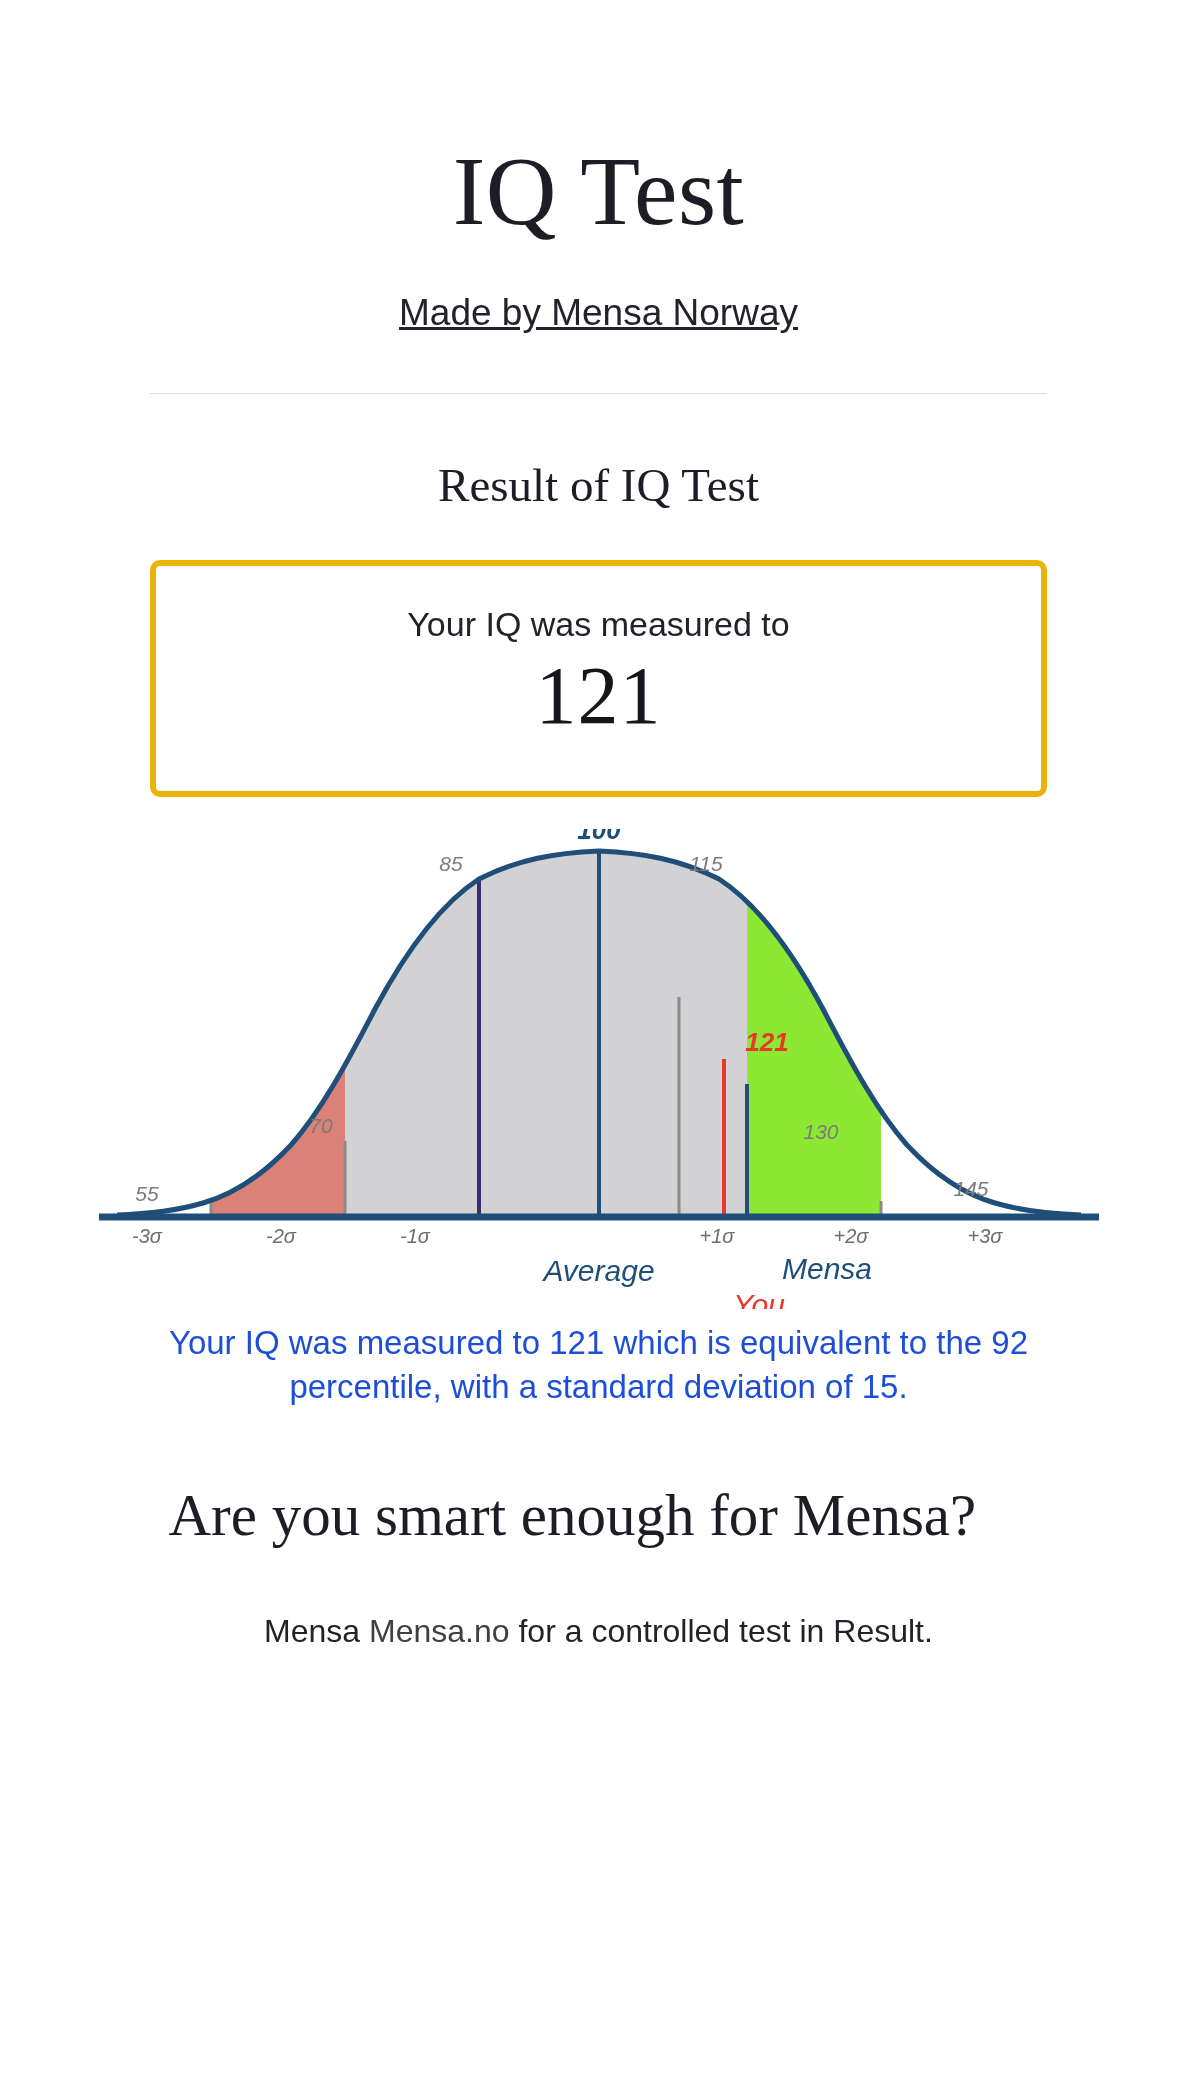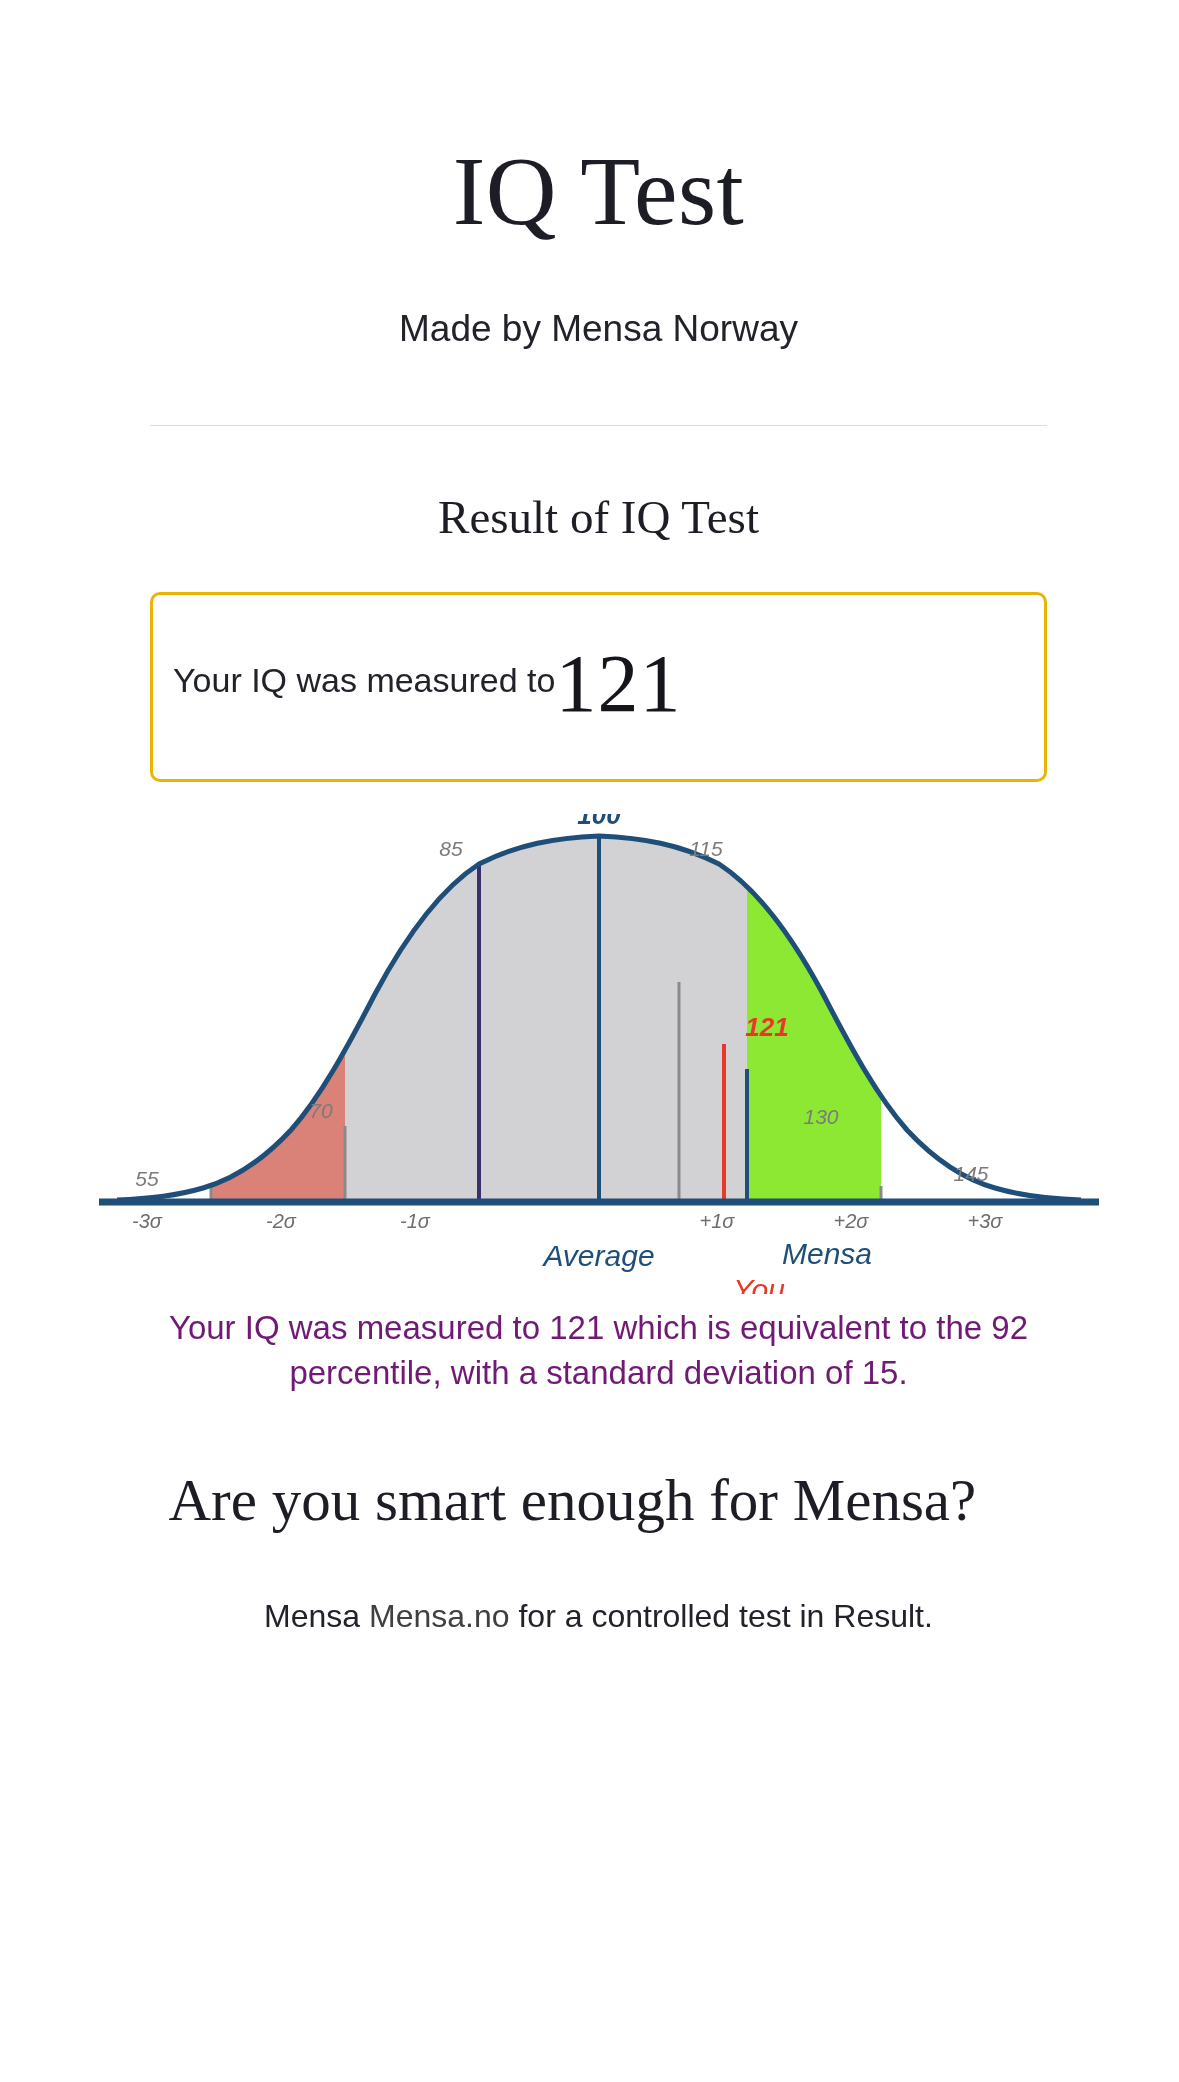--- a/index.html
+++ b/index.html
@@ -34,48 +34,49 @@
     color: #1d1d26;
     margin: 0;
     padding-top: 142px;
     letter-spacing: 0.5px;
   }
   .app-subtitle {
     font-family: "Liberation Sans", sans-serif;
     font-size: 37px;
     font-weight: 400;
     color: #22222b;
-    margin: 16px;
+    margin: 0;
     padding-top: 52px;
+    text-decoration: underline;
   }
   .divider {
     width: 897px;
     height: 1px;
     background: #dddde1;
     margin-top: 59px;
   }
 
   
   .section-heading {
     font-family: "Liberation Serif", serif;
     font-size: 47px;
     font-weight: 400;
     color: #1d1d26;
     margin: 16px;
     padding-top: 48px;
   }
   .result-card {
     width: 897px;
     margin-top: 32px;
-    border: 3px solid #eab308;
+    border: 6px solid #eab308;
     border-radius: 10px;
     background: #ffffff;
     padding: 38px 20px 52px 20px;
     display: flex;
-    flex-direction: row;
+    flex-direction: column;
     align-items: center;
   }
   .result-card-label {
     font-family: "Liberation Sans", sans-serif;
     font-size: 34px;
     color: #22222b;
     line-height: 1.2;
   }
   .result-card-score {
     font-family: "Liberation Serif", serif;
@@ -126,21 +127,21 @@
     fill: #e8382a;
   }
 
   
   .description {
     width: 880px;
     text-align: center;
     font-family: "Liberation Sans", sans-serif;
     font-size: 33px;
     line-height: 1.35;
-    color: #701a75;
+    color: #1d4ed8;
     margin: 0;
     padding-top: 12px;
   }
 
   
   .cta-heading {
     font-family: "Liberation Serif", serif;
     font-size: 59px;
     font-weight: 400;
     line-height: 1.2;

